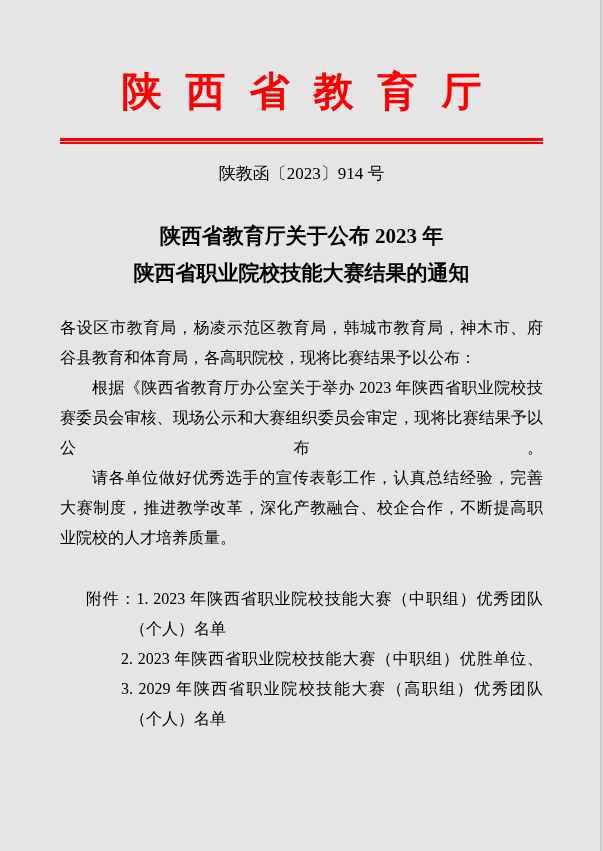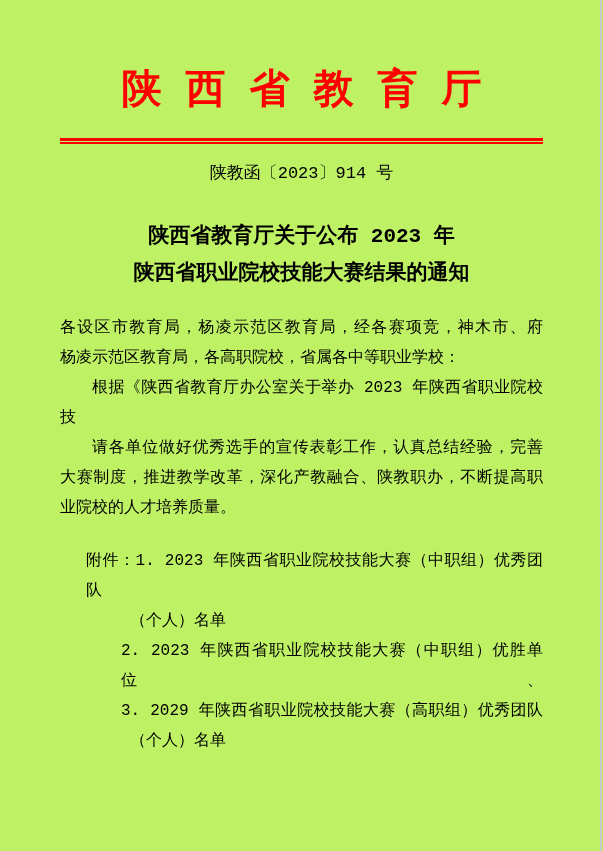--- a/index.html
+++ b/index.html
@@ -4,23 +4,23 @@
 <style>
   html, body {
     margin: 0;
     padding: 0;
     background: #ffffff;
   }
   .page {
     position: relative;
     width: 603px;
     height: 851px;
-    background: #bef264;
+    background: #e5e5e5;
     overflow: hidden;
-    font-family: Liberation Mono, monospace;
+    font-family: Liberation Serif, serif;
     color: #000000;
   }
   .page-edge-right {
     position: absolute;
     top: 0;
     bottom: 0;
     right: 1px;
     width: 2px;
     background: #c9c9c9;
   }
@@ -62,21 +62,21 @@
     line-height: 37px;
   }
   .body-block {
     width: 483px;
     margin: 21px auto 0;
     font-size: 16px;
     line-height: 30px;
   }
   .attachment-block {
     width: 483px;
-    margin: 23px auto 0;
+    margin: 31px auto 0;
     font-size: 16px;
     line-height: 30px;
   }
   .line { white-space: nowrap; }
   .l-just {
     white-space: normal;
     text-align: justify;
     text-align-last: justify;
   }
   .l-ind2 { text-indent: 32px; }
@@ -94,25 +94,26 @@
   <div class="rule-top"></div>
 
   <div class="doc-number">陕教函〔2023〕914 号</div>
 
   <div class="notice-title">
     <div>陕西省教育厅关于公布 2023 年</div>
     <div>陕西省职业院校技能大赛结果的通知</div>
   </div>
 
   <div class="body-block">
-    <div class="line l-just">各设区市教育局，杨凌示范区教育局，经各赛项竞，神木市、府</div>
-    <div class="line">杨凌示范区教育局，各高职院校，省属各中等职业学校：</div>
+    <div class="line l-just">各设区市教育局，杨凌示范区教育局，韩城市教育局，神木市、府</div>
+    <div class="line">谷县教育和体育局，各高职院校，现将比赛结果予以公布：</div>
     <div class="line l-just l-ind2">根据《陕西省教育厅办公室关于举办 2023 年陕西省职业院校技</div>
+    <div class="line l-just">赛委员会审核、现场公示和大赛组织委员会审定，现将比赛结果予以公布。</div>
     <div class="line l-just l-ind2">请各单位做好优秀选手的宣传表彰工作，认真总结经验，完善</div>
-    <div class="line l-just">大赛制度，推进教学改革，深化产教融合、陕教职办，不断提高职</div>
+    <div class="line l-just">大赛制度，推进教学改革，深化产教融合、校企合作，不断提高职</div>
     <div class="line">业院校的人才培养质量。</div>
   </div>
 
   <div class="attachment-block">
     <div class="line l-just a-first">附件：1. 2023 年陕西省职业院校技能大赛（中职组）优秀团队</div>
     <div class="line a-cont">（个人）名单</div>
     <div class="line l-just a-item">2. 2023 年陕西省职业院校技能大赛（中职组）优胜单位、</div>
     <div class="line l-just a-item">3. 2029 年陕西省职业院校技能大赛（高职组）优秀团队</div>
     <div class="line a-cont">（个人）名单</div>
   </div>

